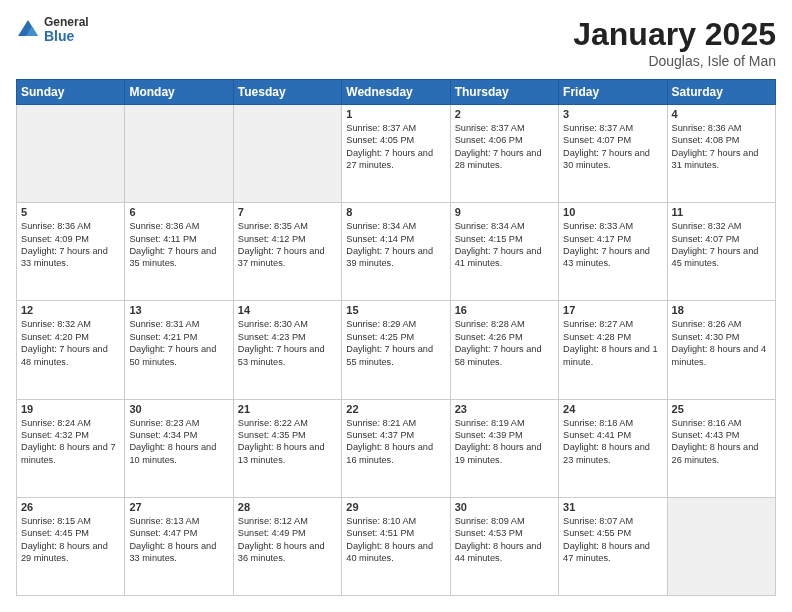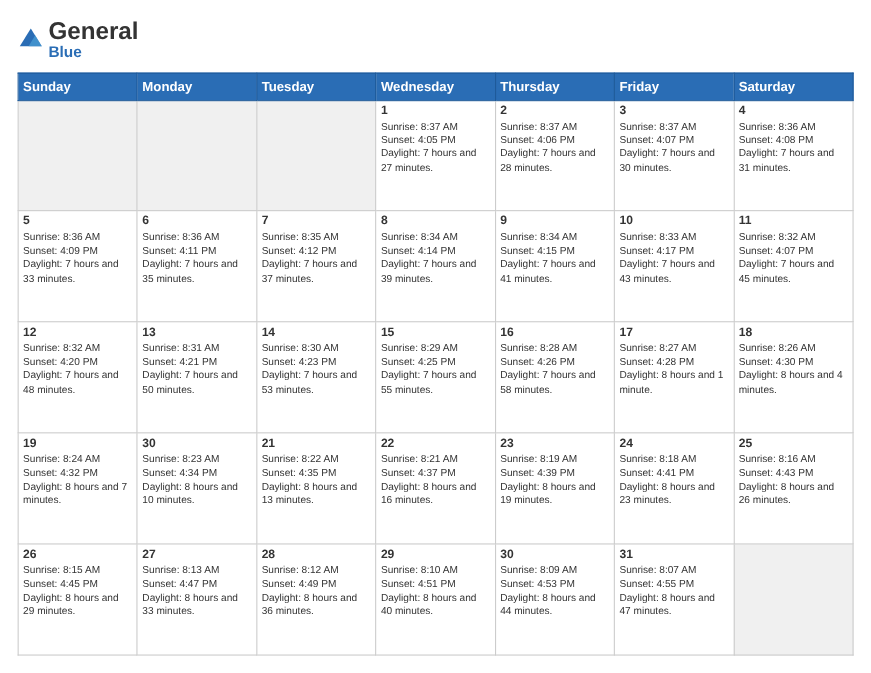--- a/index.html
+++ b/index.html
@@ -26,21 +26,21 @@
     .logo {
       display: flex;
       align-items: center;
     }
     .logo-text {
       display: flex;
       flex-direction: column;
       line-height: 1.1;
     }
     .logo-general {
-      font-size: 22px;
+      font-size: 12px;
       font-weight: bold;
       color: #333;
     }
     .logo-blue {
       font-size: 14px;
       font-weight: bold;
       color: #2a6db5;
     }
     .logo-icon {
       width: 24px;
@@ -109,20 +109,24 @@
     <div class="logo">
       <svg class="logo-icon" viewBox="0 0 24 24">
         <polygon points="12,2 22,18 2,18" fill="#2a6db5"></polygon>
         <polygon points="16,8 22,18 10,18" fill="#4a9fd5" opacity="0.7"></polygon>
       </svg>
       <div class="logo-text">
         <span class="logo-general">General</span>
         <span class="logo-blue">Blue</span>
       </div>
     </div>
+    <div class="title-block">
+      <div class="main-title">January 2025</div>
+      <div class="sub-title">Douglas, Isle of Man</div>
+    </div>
   </div>
 
   <table class="calendar">
     <thead>
       <tr>
       <th>Sunday</th>
           <th>Monday</th>
           <th>Tuesday</th>
           <th>Wednesday</th>
           <th>Thursday</th>

